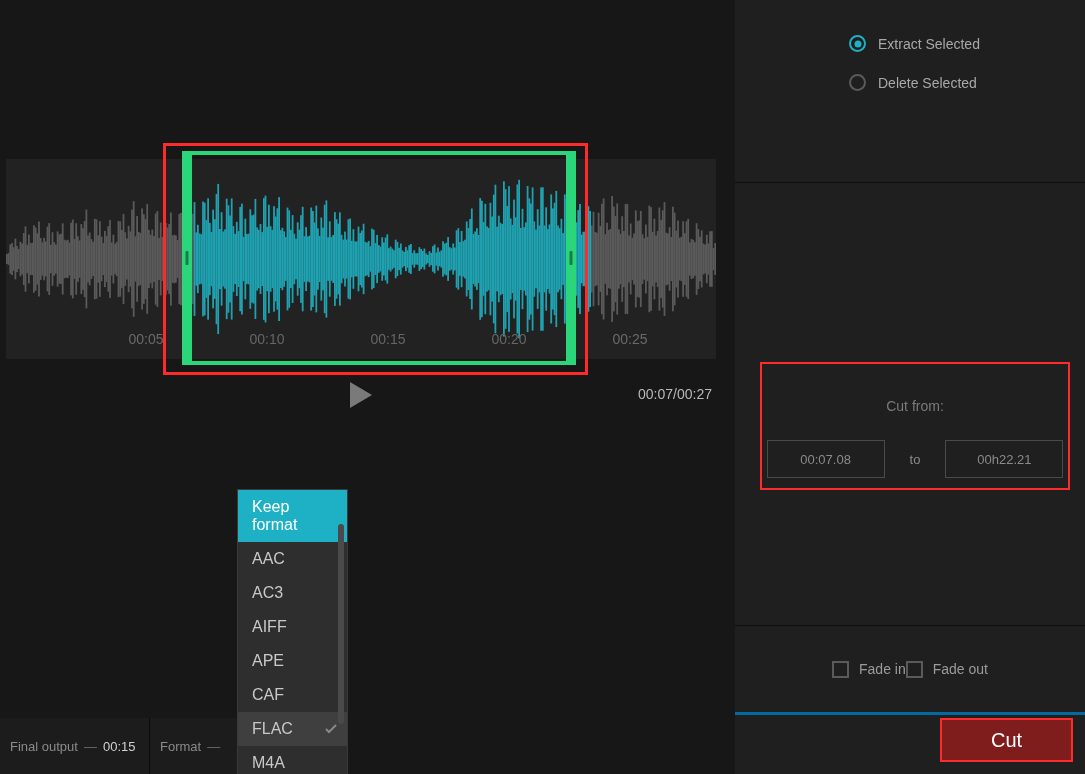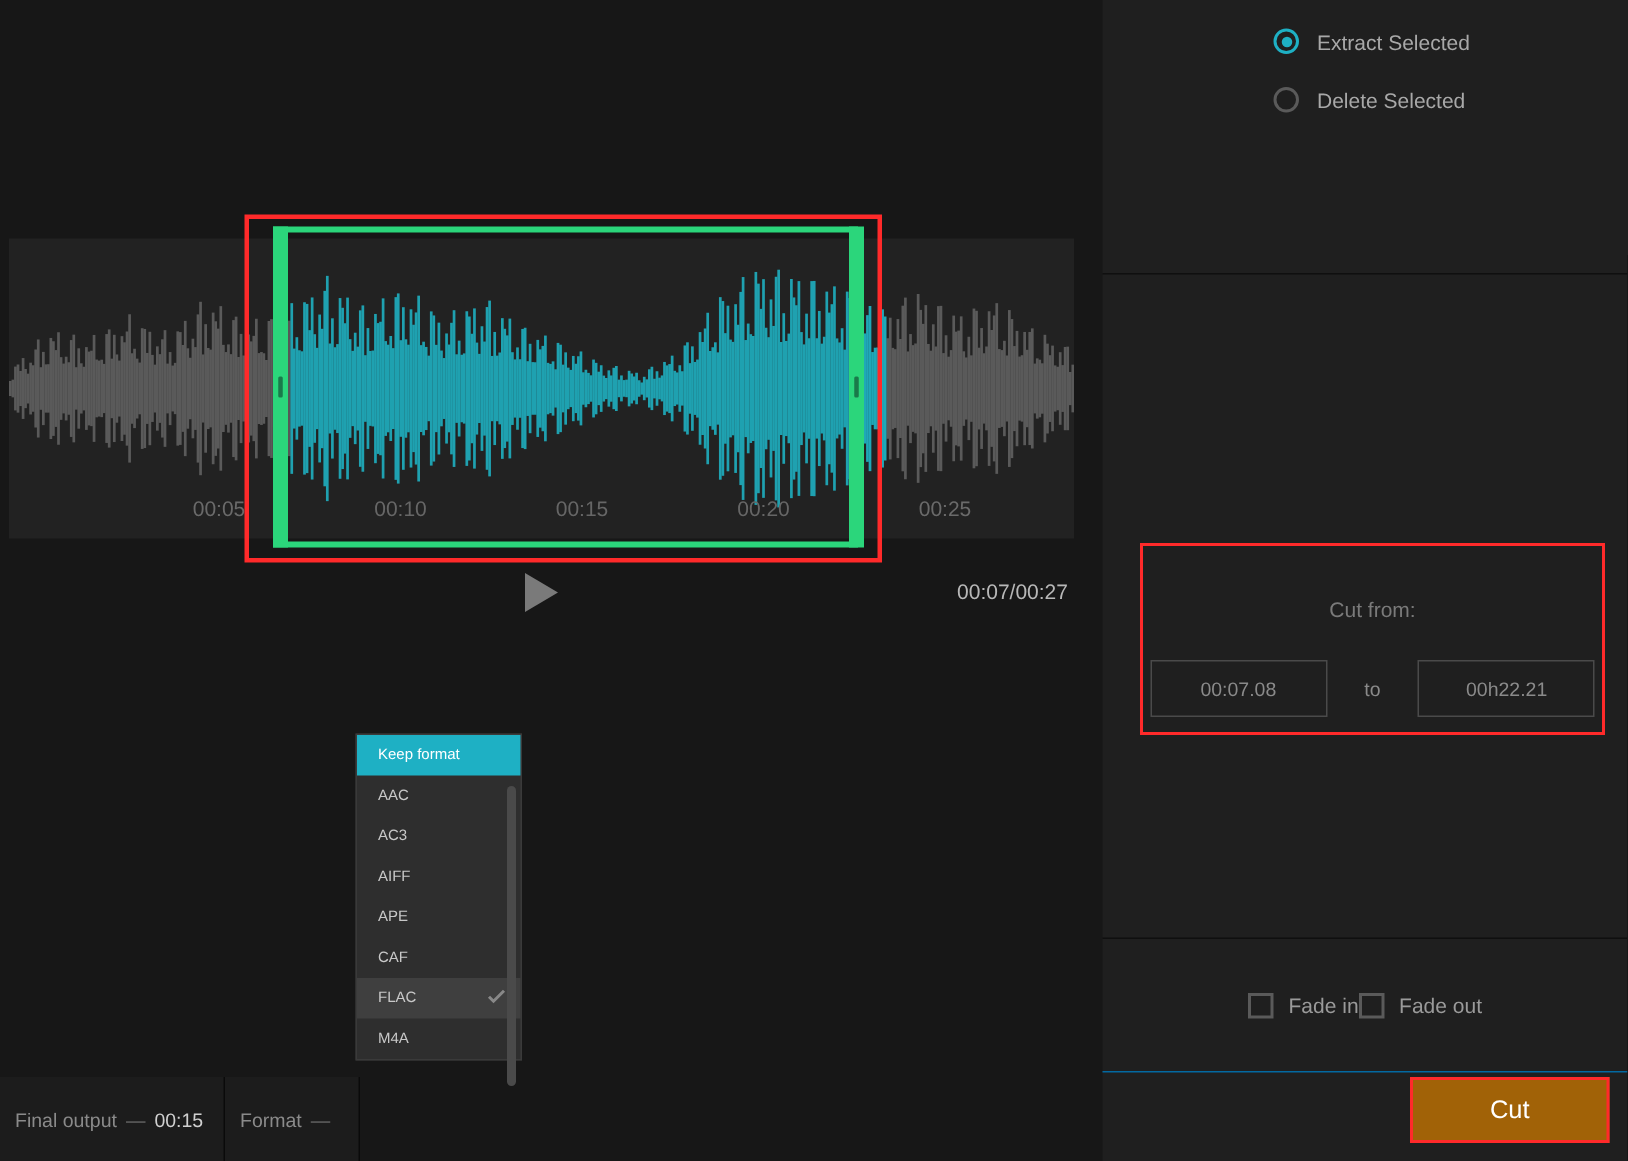--- a/index.html
+++ b/index.html
@@ -113,21 +113,21 @@
   left: 237px;
   top: 489px;
   width: 111px;
   background: #2e2e2e;
   border: 1px solid #3a3a3a;
   z-index: 20;
 }
 .format-item {
   padding: 8px 14px;
   color: #c8c8c8;
-  font-size: 10px;
+  font-size: 16px;
   position: relative;
   cursor: pointer;
 }
 .format-item.active {
   background: #1eb0c4;
   color: #fff;
 }
 .format-item.hover {
   background: #3f3f3f;
 }
@@ -236,43 +236,43 @@
 
 .fade-section {
   position: absolute;
   top: 625px;
   left: 0; right: 0;
   height: 90px;
   display: flex;
   align-items: center;
   justify-content: center;
   border-top: 1px solid #0f0f0f;
-  border-bottom: 1px solid #0369a1;
+  border-bottom: 3px solid #0369a1;
 }
 .check-row {
   display: flex;
   align-items: center;
   cursor: pointer;
 }
 .checkbox {
   width: 17px; height: 17px;
   border: 2px solid #5a5a5a;
   margin-right: 10px;
 }
 .check-label { color: #9a9a9a; font-size: 14px; }
 
 .cut-button {
   position: absolute;
   right: 12px;
   bottom: 12px;
   width: 133px;
   height: 44px;
-  background: #a16207;
+  background: #7f1d1d;
   color: #fff;
-  font-size: 17px;
+  font-size: 20px;
   display: flex;
   align-items: center;
   justify-content: center;
   cursor: pointer;
   border: 2px solid #ff2a2a;
 }
 </style>
 </head>
 <body>
 
@@ -753,21 +753,21 @@
     <div class="bottom-segment" style="width:90px">
       <span>Format</span>
       <span class="dash">—</span>
     </div>
   </div>
 
 </div>
 
 <div class="side-panel">
 
-  <div class="side-section" style="height:183px;padding-top:8px">
+  <div class="side-section" style="height:183px;padding-top:24px">
     <div class="radio-row">
       <div class="radio checked"></div>
       <span class="radio-label">Extract Selected</span>
     </div>
     <div class="radio-row">
       <div class="radio"></div>
       <span class="radio-label">Delete Selected</span>
     </div>
   </div>
 

